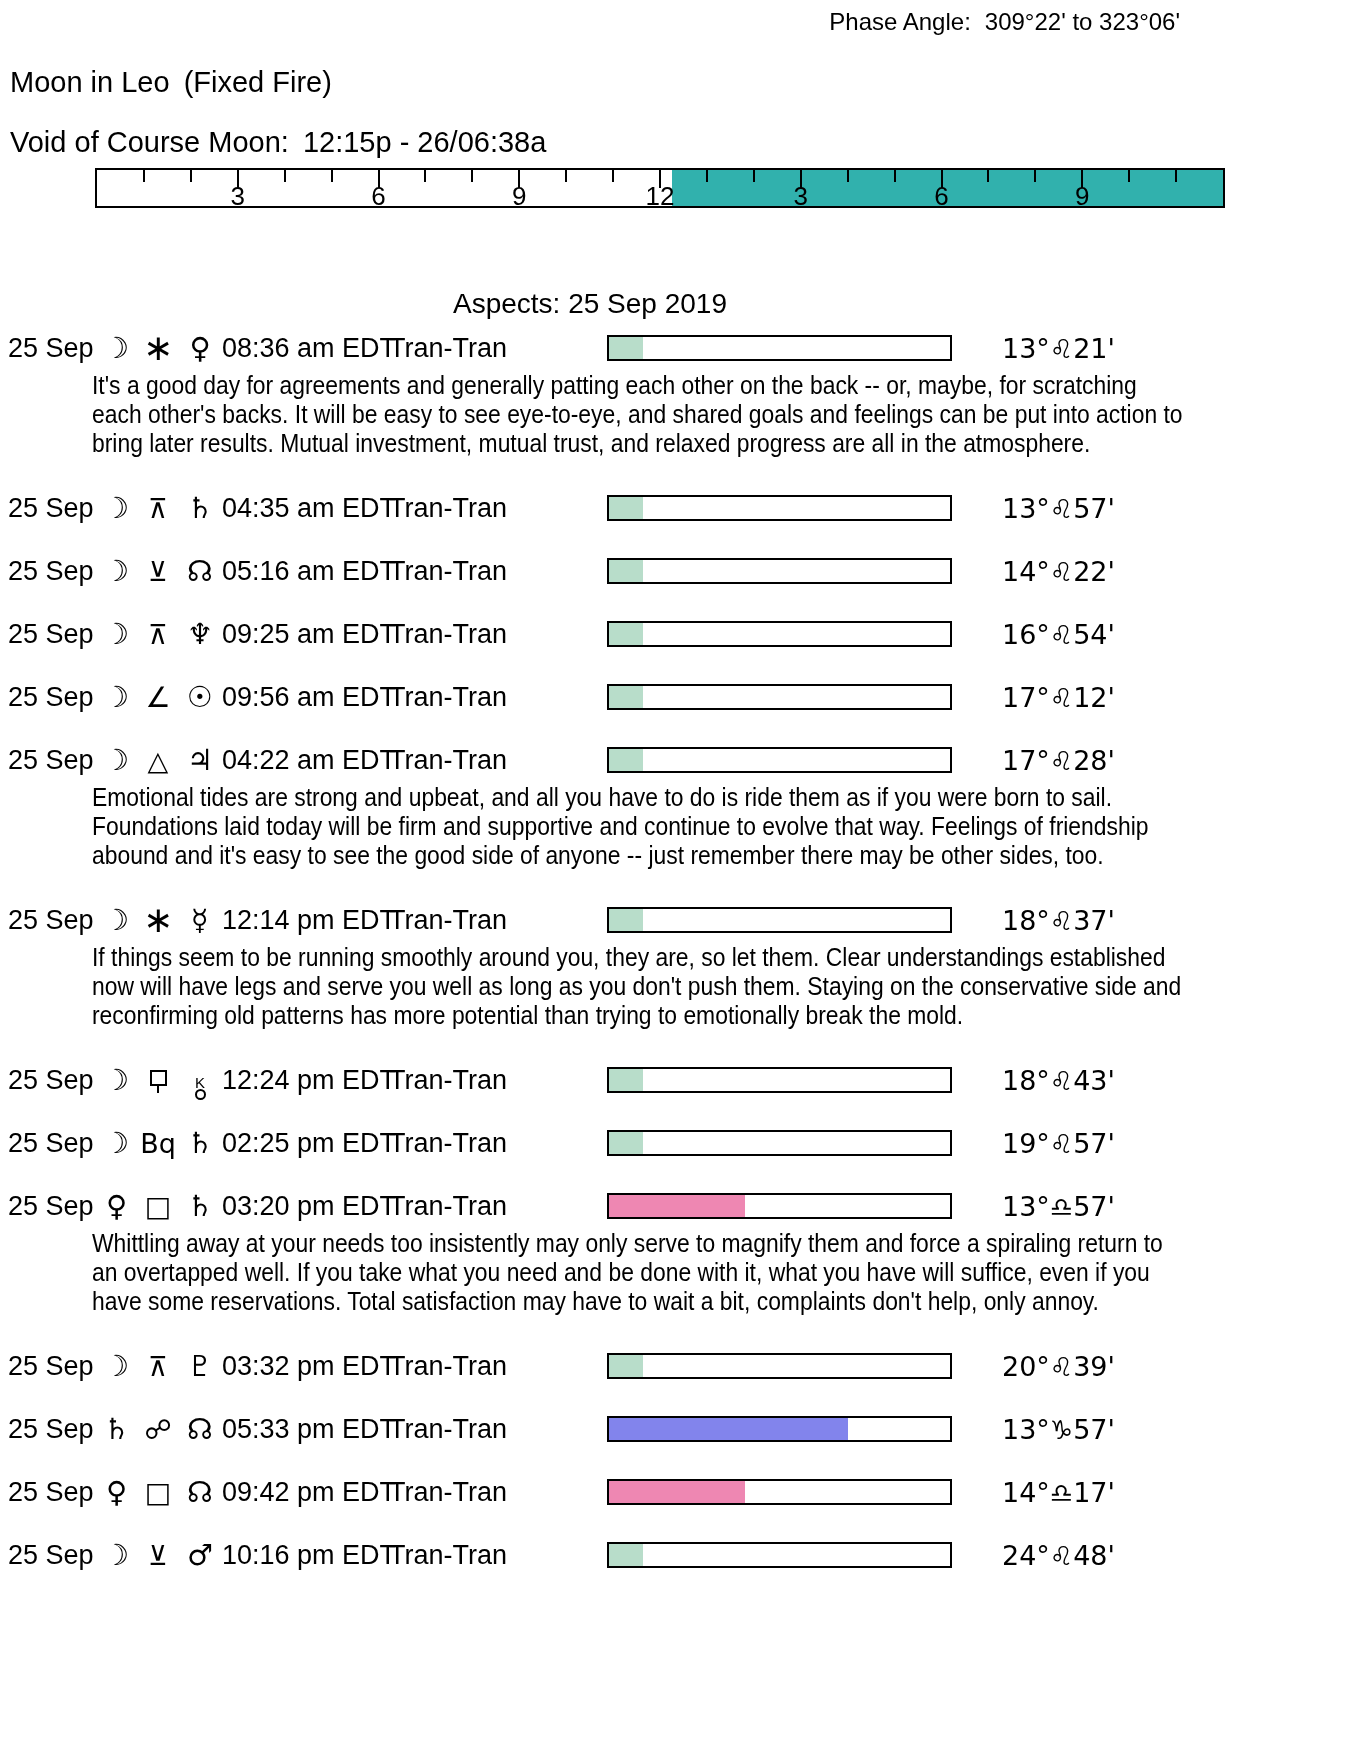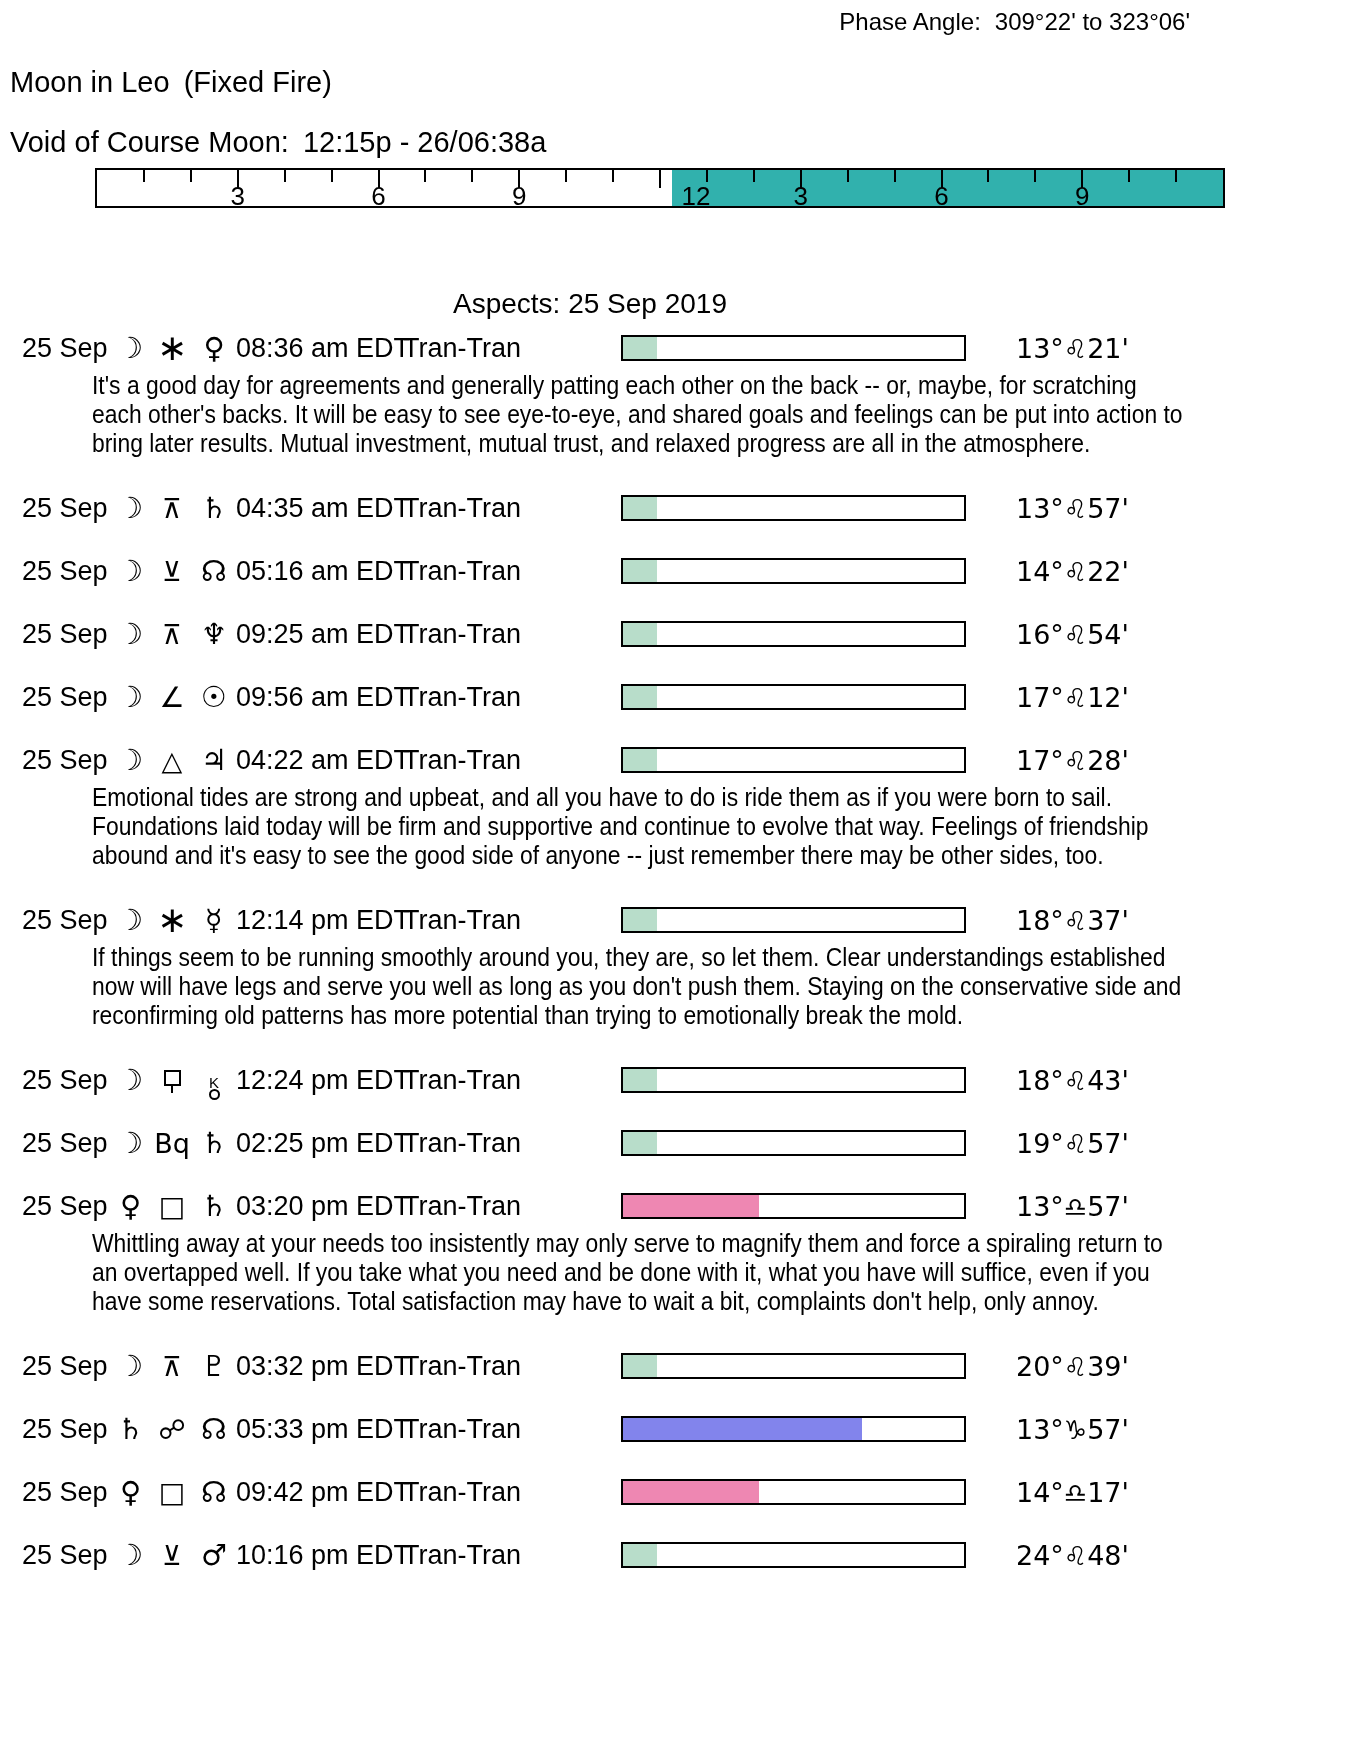--- a/index.html
+++ b/index.html
@@ -2,21 +2,21 @@
 <html><head>
 <meta charset="utf-8">
 <style>
   html,body { margin:0; padding:0; background:#fff; }
   .page {
     position:relative; width:1366px; height:1758px; overflow:hidden;
     font-family:"Liberation Sans","DejaVu Sans",sans-serif; color:#000; background:#fff;
   }
   .hdr { position:absolute; white-space:pre; }
   #moons-phase   { left:10px; top:6px;  font-size:29px; }
-  #phase-angle   { right:176px; top:8px; font-size:24px; }
+  #phase-angle   { right:186px; top:8px; font-size:24px; }
   #moon-sign     { left:10px; top:66px; font-size:29px; }
   #voc-line      { left:10px; top:126px; font-size:29px; }
   .hdr .gap { display:inline-block; width:14px; }
 
   
   #ruler {
     position:absolute; left:95px; top:168px; width:1130px; height:40px;
     border:2px solid #000; background:#fff; box-sizing:border-box;
   }
   #voc-region { position:absolute; top:0; bottom:0; }
@@ -28,21 +28,21 @@
   }
 
   #aspects-title {
     position:absolute; top:288px; left:0; width:1180px; text-align:center; font-size:28px;
   }
 
   
   #aspect-list { position:absolute; top:322px; left:0; width:1366px; }
   .row {
     display:flex; align-items:center; height:26px; margin-top:37px;
-    font-size:27px; padding-left:22px; white-space:nowrap;
+    font-size:27px; padding-left:8px; white-space:nowrap;
   }
   .row.first { margin-top:13px; }
   .c-date { width:87px; }
   .c-p1   { width:43px; text-align:center; font-size:29px; font-family:"DejaVu Sans",sans-serif; }
   .c-asp  { width:40px; text-align:center; font-size:27px; font-family:"DejaVu Sans",sans-serif; }
   .c-p2   { width:44px; text-align:center; font-size:29px; font-family:"DejaVu Sans",sans-serif; }
   .c-time { width:167px; }
   .c-type { width:218px; }
   .c-bar  {
     width:345px; height:26px; border:2px solid #000; box-sizing:border-box;
@@ -104,21 +104,21 @@
       <div class="tick" style="left: calc(70.8333% - 1px);"></div>
       <div class="tick major" style="left: calc(75% - 1px);"></div>
       <div class="tick" style="left: calc(79.1667% - 1px);"></div>
       <div class="tick" style="left: calc(83.3333% - 1px);"></div>
       <div class="tick major" style="left: calc(87.5% - 1px);"></div>
       <div class="tick" style="left: calc(91.6667% - 1px);"></div>
       <div class="tick" style="left: calc(95.8333% - 1px);"></div>
       <span class="rlabel" style="left: 12.5%;">3</span>
       <span class="rlabel" style="left: 25%;">6</span>
       <span class="rlabel" style="left: 37.5%;">9</span>
-      <span class="rlabel" style="left: 50%; margin-left: 36px;">12</span>
+      <span class="rlabel" style="left: 50%;">12</span>
       <span class="rlabel" style="left: 62.5%;">3</span>
       <span class="rlabel" style="left: 75%;">6</span>
       <span class="rlabel" style="left: 87.5%;">9</span>
     </div>
 
   <div id="aspects-title">Aspects: 25 Sep 2019</div>
 
   <div id="aspect-list">
       <div class="row first">
         <span class="c-date">25 Sep</span>

